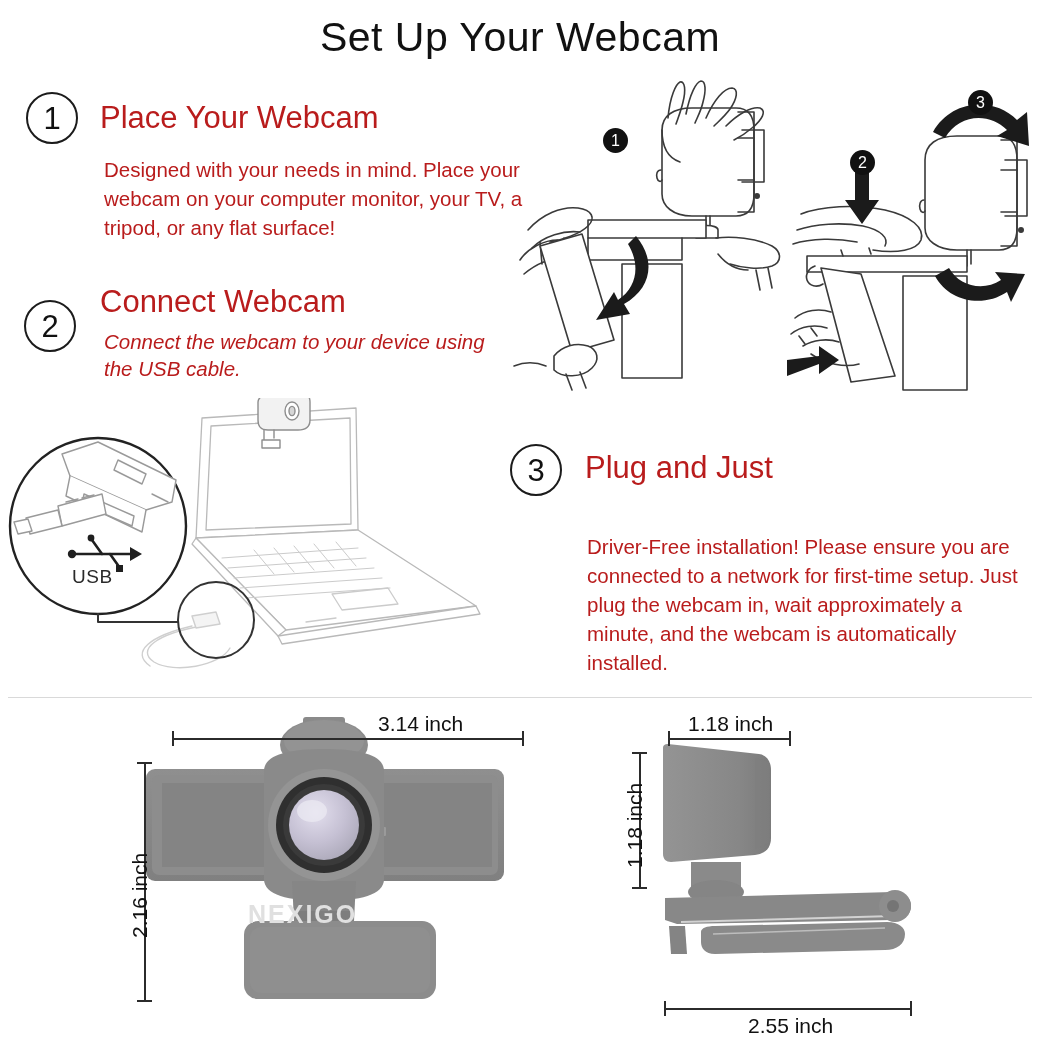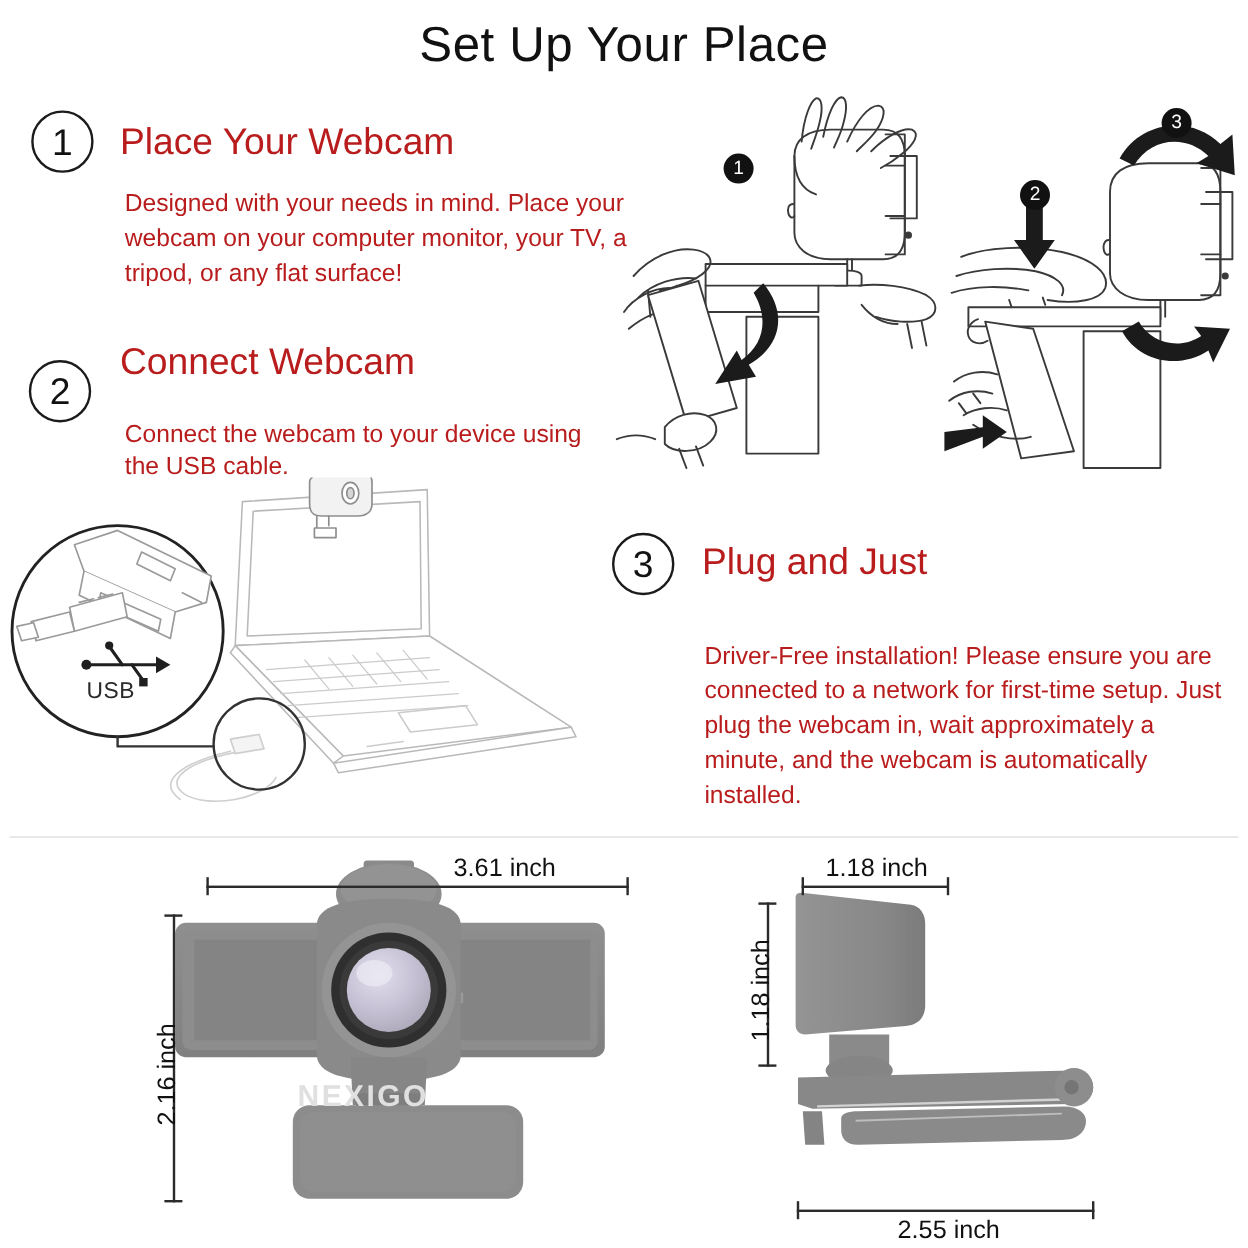--- a/index.html
+++ b/index.html
@@ -62,21 +62,21 @@
   }
 
   
   #s1-num { left: 26px;  top: 92px; }
   #s1-head{ left: 100px; top: 100px; }
   #s1-body{ left: 104px; top: 155px; width: 420px; }
 
   
   #s2-num { left: 24px;  top: 300px; }
   #s2-head{ left: 100px; top: 284px; }
-  #s2-body{ left: 104px; top: 348px; width: 400px; line-height: 1.34; }
+  #s2-body{ left: 104px; top: 328px; width: 400px; line-height: 1.34; font-style: italic; }
 
   
   #s3-num { left: 510px; top: 444px; }
   #s3-head{ left: 585px; top: 450px; }
   #s3-body{ left: 587px; top: 532px; width: 442px; }
 
   
   .divider {
     position: absolute;
     left: 8px;
@@ -134,21 +134,21 @@
 
   
   .cam { position: absolute; }
   .cam svg { display: block; }
 </style>
 </head>
 <body>
 
 <div class="page">
 
-  <div class="title">Set Up Your Place</div>
+  <div class="title">Set Up Your Webcam</div>
 
   <div class="step-num" id="s1-num">1</div>
   <div class="step-head" id="s1-head">Place Your Webcam</div>
   <div class="step-body" id="s1-body">Designed with your needs in mind. Place your webcam on your computer monitor, your TV, a tripod, or any flat surface!</div>
 
   <div class="step-num" id="s2-num">2</div>
   <div class="step-head" id="s2-head">Connect Webcam</div>
   <div class="step-body" id="s2-body">Connect the webcam to your device using the USB cable.</div>
 
   <div class="step-num" id="s3-num">3</div>
@@ -392,21 +392,21 @@
         <rect x="104" y="206" width="192" height="78" rx="14" fill="#8c8c8c"></rect>
         <rect x="110" y="212" width="180" height="66" rx="11" fill="#8f8f8f"></rect>
       </g>
     </svg>
   </div>
   <div class="dim-text" style="left:248px; top:900px; font-size:25px; font-weight:700; letter-spacing:2px; color:#e0e0e0;">NEXIGO</div>
 
   <div class="dimline h" style="left:172px; top:738px; width:352px;"></div>
   <div class="tick v" style="left:172px; top:731px;"></div>
   <div class="tick v" style="left:522px; top:731px;"></div>
-  <div class="dim-text" style="left:378px; top:712px;">3.61 inch</div>
+  <div class="dim-text" style="left:378px; top:712px;">3.14 inch</div>
 
   <div class="dimline v" style="left:144px; top:762px; height:240px;"></div>
   <div class="tick h" style="left:137px; top:762px;"></div>
   <div class="tick h" style="left:137px; top:1000px;"></div>
   <div class="dim-text vert" style="left:128px; top:938px;">2.16 inch</div>
 
   <div class="cam" style="left:655px; top:742px;">
     <svg width="330" height="250" viewBox="0 0 330 250" fill="none">
       <defs>
         <linearGradient id="gSide" x1="0" y1="0" x2="1" y2="0">

